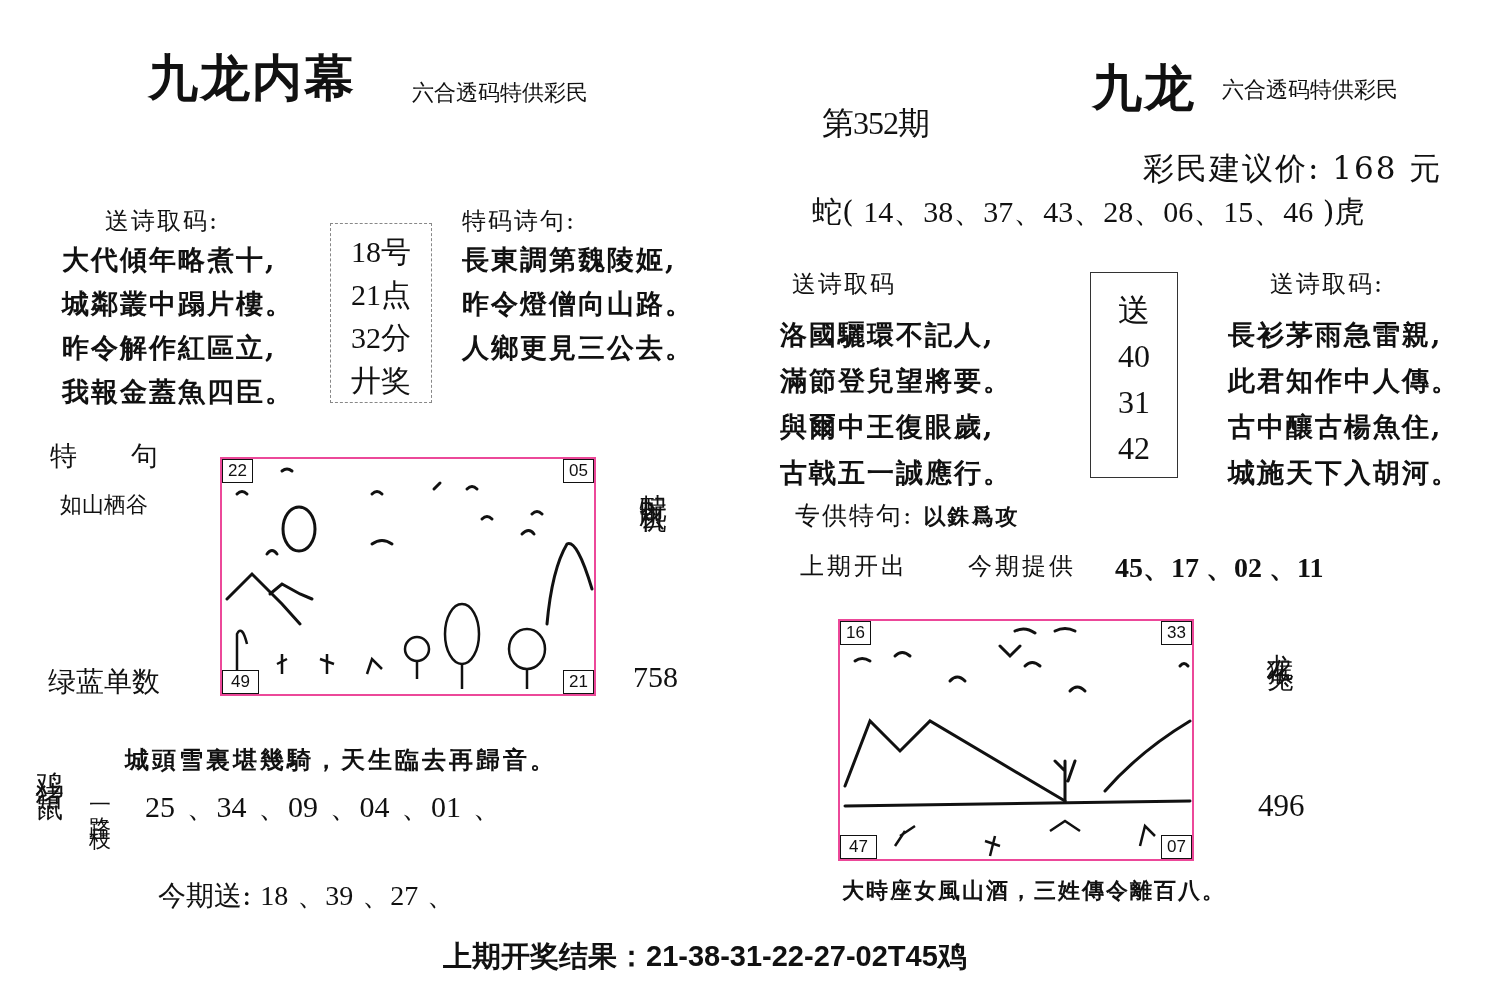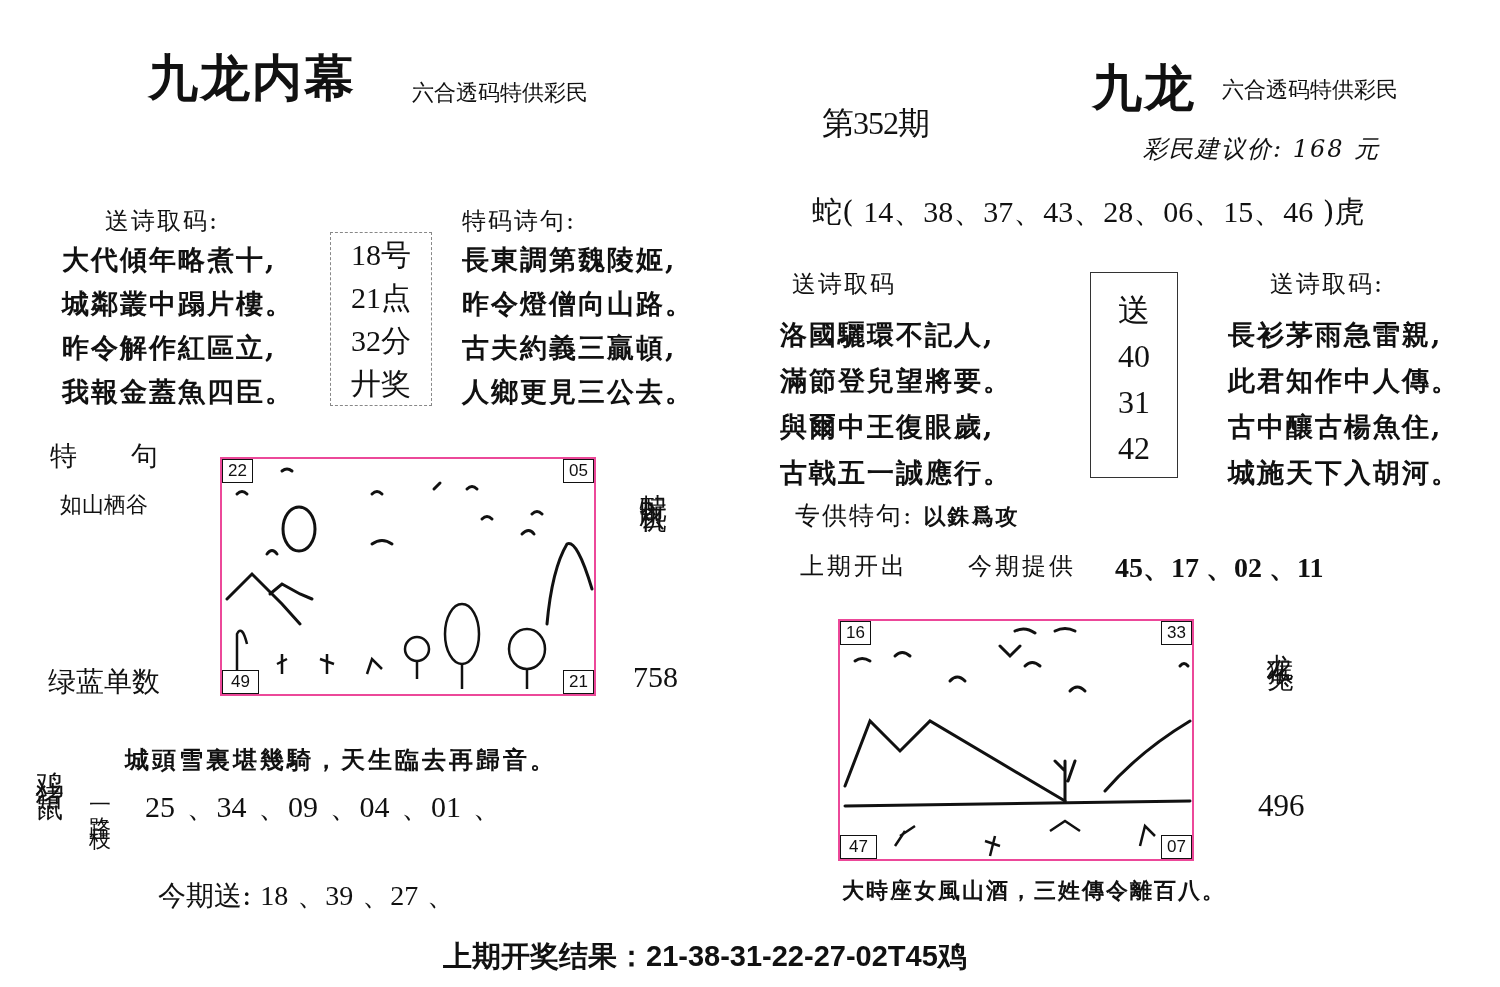--- a/index.html
+++ b/index.html
@@ -26,32 +26,31 @@
 <div class="abs sub" style="left:412px;top:78px;">六合透码特供彩民</div>
 
 <div class="abs hdr" style="left:105px;top:205px;">送诗取码:</div>
 <div class="abs poem" style="left:62px;top:238px;">
   <div>大代傾年略煮十,</div>
   <div>城鄰叢中蹋片樓。</div>
   <div>昨令解作紅區立,</div>
   <div>我報金蓋魚四臣。</div>
 </div>
 
-<div class="abs boxnums" style="left:330px;top:232px;width:100px;height:172px;">
+<div class="abs boxnums" style="left:330px;top:223px;width:100px;height:172px;padding-top:6px;">
   <div>18号</div>
   <div>21点</div>
   <div>32分</div>
   <div>廾奖</div>
 </div>
 
 <div class="abs hdr" style="left:462px;top:205px;">特码诗句:</div>
 <div class="abs poem" style="left:462px;top:238px;">
   <div>長東調第魏陵姬,</div>
   <div>昨令燈僧向山路。</div>
-  <div>古夫約義三贏頓,</div>
   <div>人鄉更見三公去。</div>
 </div>
 
 <div class="abs" style="left:50px;top:438px;font-size:27px;">特　　句</div>
 <div class="abs" style="left:60px;top:490px;font-size:22px;">如山栖谷</div>
 
 <div class="pic" style="left:220px;top:457px;width:372px;height:235px;">
   <svg width="372" height="235" viewBox="0 0 372 235">
     <g fill="none" stroke="#111" stroke-width="3" stroke-linecap="round">
       <ellipse cx="77" cy="70" rx="16" ry="22"></ellipse>
@@ -103,21 +102,21 @@
 </div>
 
 <div class="abs" style="left:158px;top:877px;font-size:28px;">
   <span>今期送:</span>
   <span class="num">18</span> 、<span class="num">39</span> 、<span class="num">27</span> 、
 </div>
 
 <div class="abs num" style="left:822px;top:102px;font-size:32px;letter-spacing:-1px;">第352期</div>
 <div class="abs title" style="left:1092px;top:55px;">九龙</div>
 <div class="abs sub" style="left:1222px;top:75px;">六合透码特供彩民</div>
-<div class="abs" style="left:1143px;top:133px;font-size:24px;letter-spacing:2px;font-style:italic;">彩民建议价: 168 元</div>
+<div class="abs" style="left:1143px;top:148px;font-size:31px;letter-spacing:2px;">彩民建议价: 168 元</div>
 
 <div class="abs" style="left:812px;top:192px;font-size:30px;">
   <span>蛇</span>( <span class="num">14</span>、<span class="num">38</span>、<span class="num">37</span>、<span class="num">43</span>、<span class="num">28</span>、<span class="num">06</span>、<span class="num">15</span>、<span class="num">46</span> )<span>虎</span>
 </div>
 
 <div class="abs hdr" style="left:792px;top:268px;">送诗取码</div>
 <div class="abs poem" style="left:780px;top:312px;line-height:46px;">
   <div>洛國驪環不記人,</div>
   <div>滿節登兒望將要。</div>
   <div>與爾中王復眼歲,</div>

